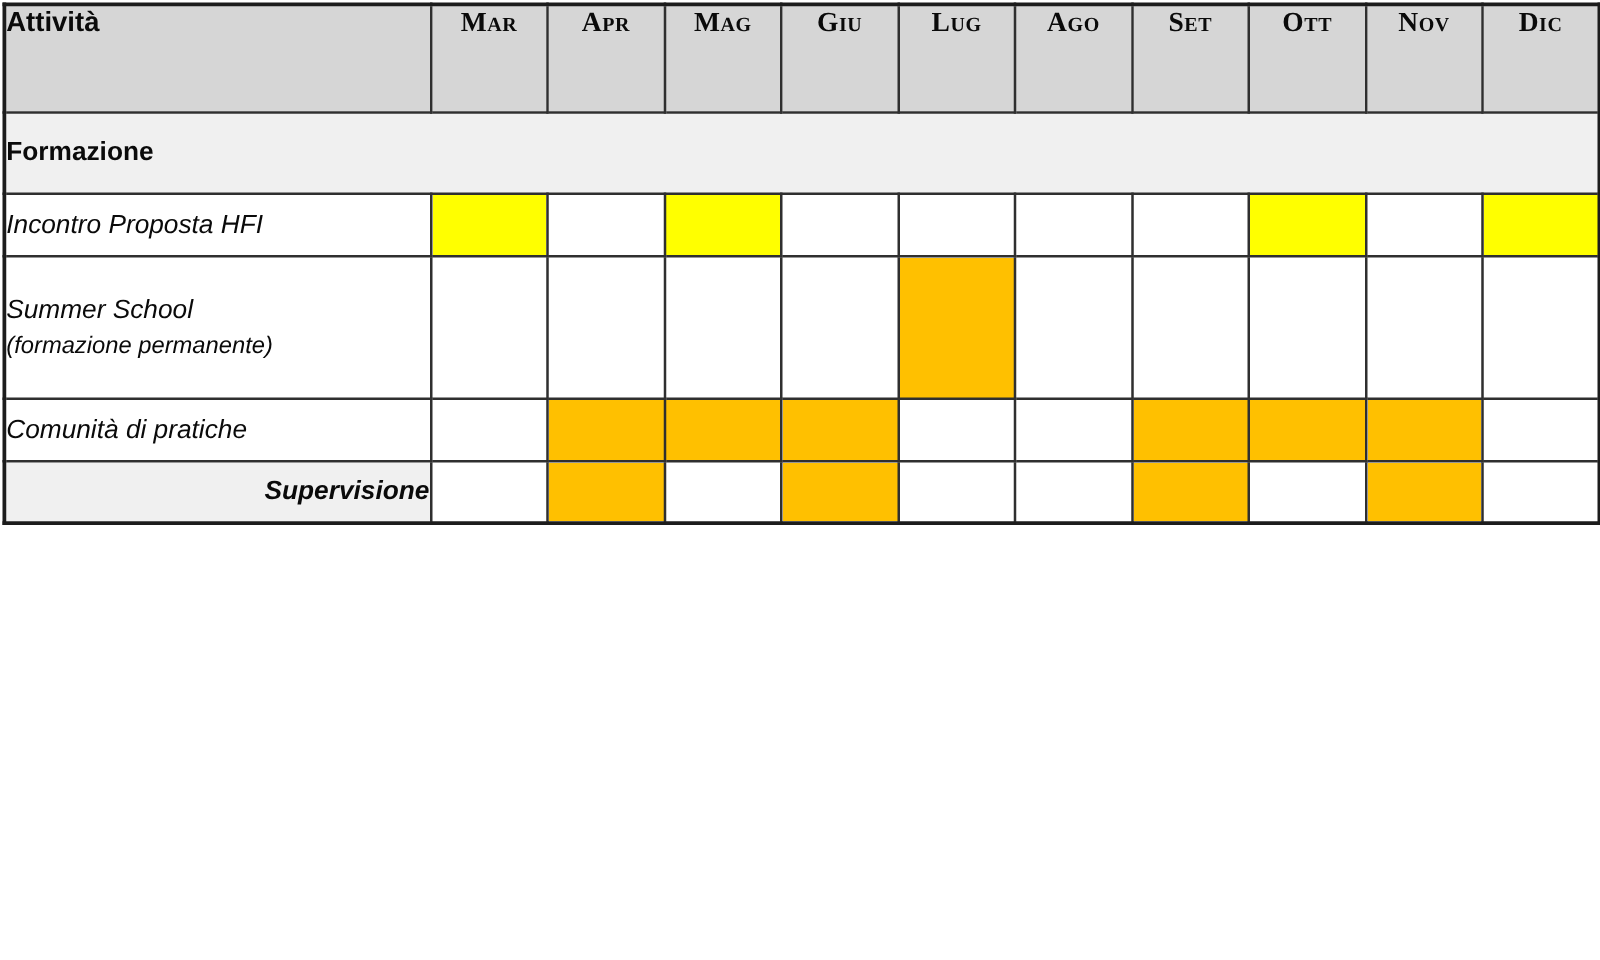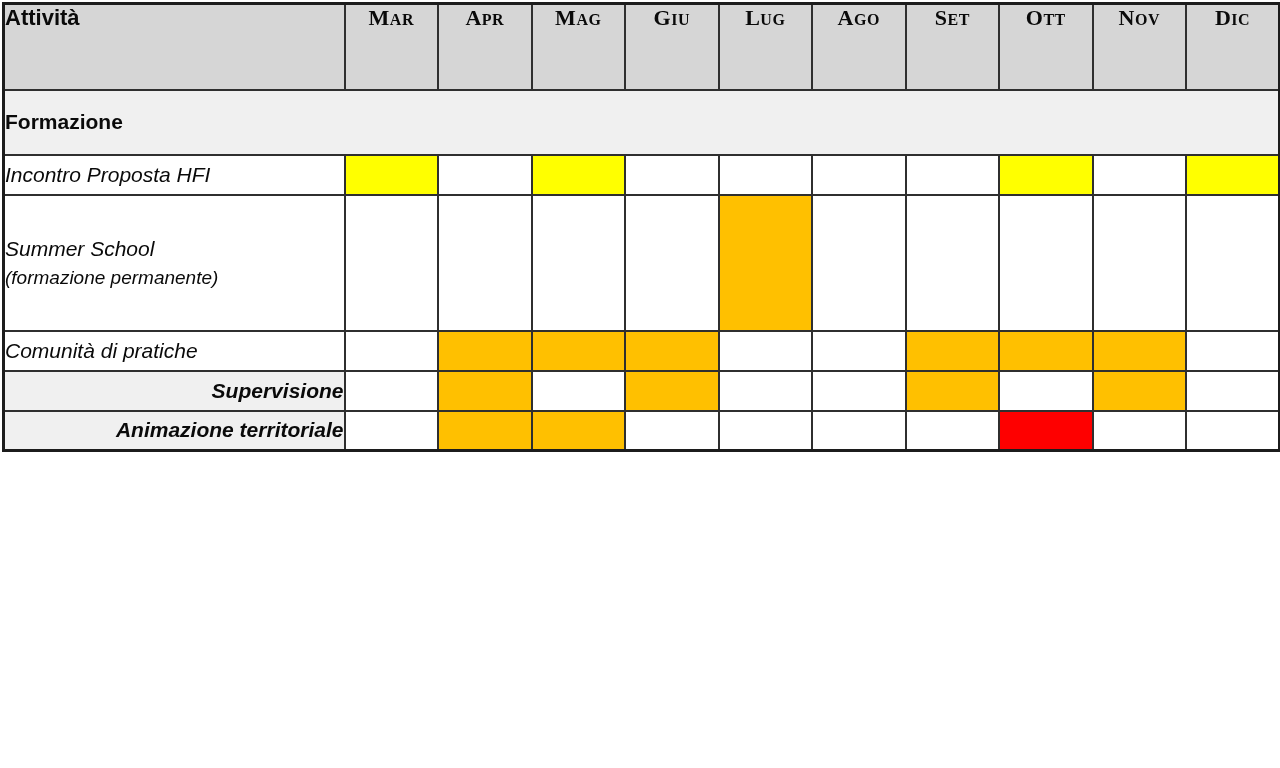--- a/index.html
+++ b/index.html
@@ -47,23 +47,23 @@
     text-align: center;
     vertical-align: top;
     padding-top: 22px;
     font-weight: bold;
     letter-spacing: 0.5px;
     font-family: Liberation Serif, serif;
   }
   th.month-cell .cap  { font-size: 22px; }
   th.month-cell .rest { font-size: 16px; }
   
-  tr.row-std  { height: 40px; }
+  tr.row-std  { height: 50px; }
   tr.row-sect { height: 65px; }
-  tr.row-tall { height: 136px; }
+  tr.row-tall { height: 114px; }
   td.label-cell {
     background: #ffffff;
     vertical-align: middle;
     text-align: left;
     font-size: 21px;
   }
   td.label-activity {
     padding-left: 46px;
     font-style: italic;
   }
@@ -168,28 +168,15 @@
           <td class="month-slot" style="background: rgb(255, 192, 0);"></td>
           <td class="month-slot"></td>
           <td class="month-slot" style="background: rgb(255, 192, 0);"></td>
           <td class="month-slot"></td>
           <td class="month-slot"></td>
           <td class="month-slot" style="background: rgb(255, 192, 0);"></td>
           <td class="month-slot"></td>
           <td class="month-slot" style="background: rgb(255, 192, 0);"></td>
           <td class="month-slot"></td>
         </tr>
-        <tr class="row-std">
-          <td class="label-cell label-section italic">Animazione territoriale</td>
-          <td class="month-slot"></td>
-          <td class="month-slot" style="background: rgb(255, 192, 0);"></td>
-          <td class="month-slot" style="background: rgb(255, 192, 0);"></td>
-          <td class="month-slot"></td>
-          <td class="month-slot"></td>
-          <td class="month-slot"></td>
-          <td class="month-slot"></td>
-          <td class="month-slot fill-red" style="background: rgb(254, 0, 0);"></td>
-          <td class="month-slot"></td>
-          <td class="month-slot"></td>
-        </tr>
       </tbody>
   </table>
 </div>
 
 </body></html>

